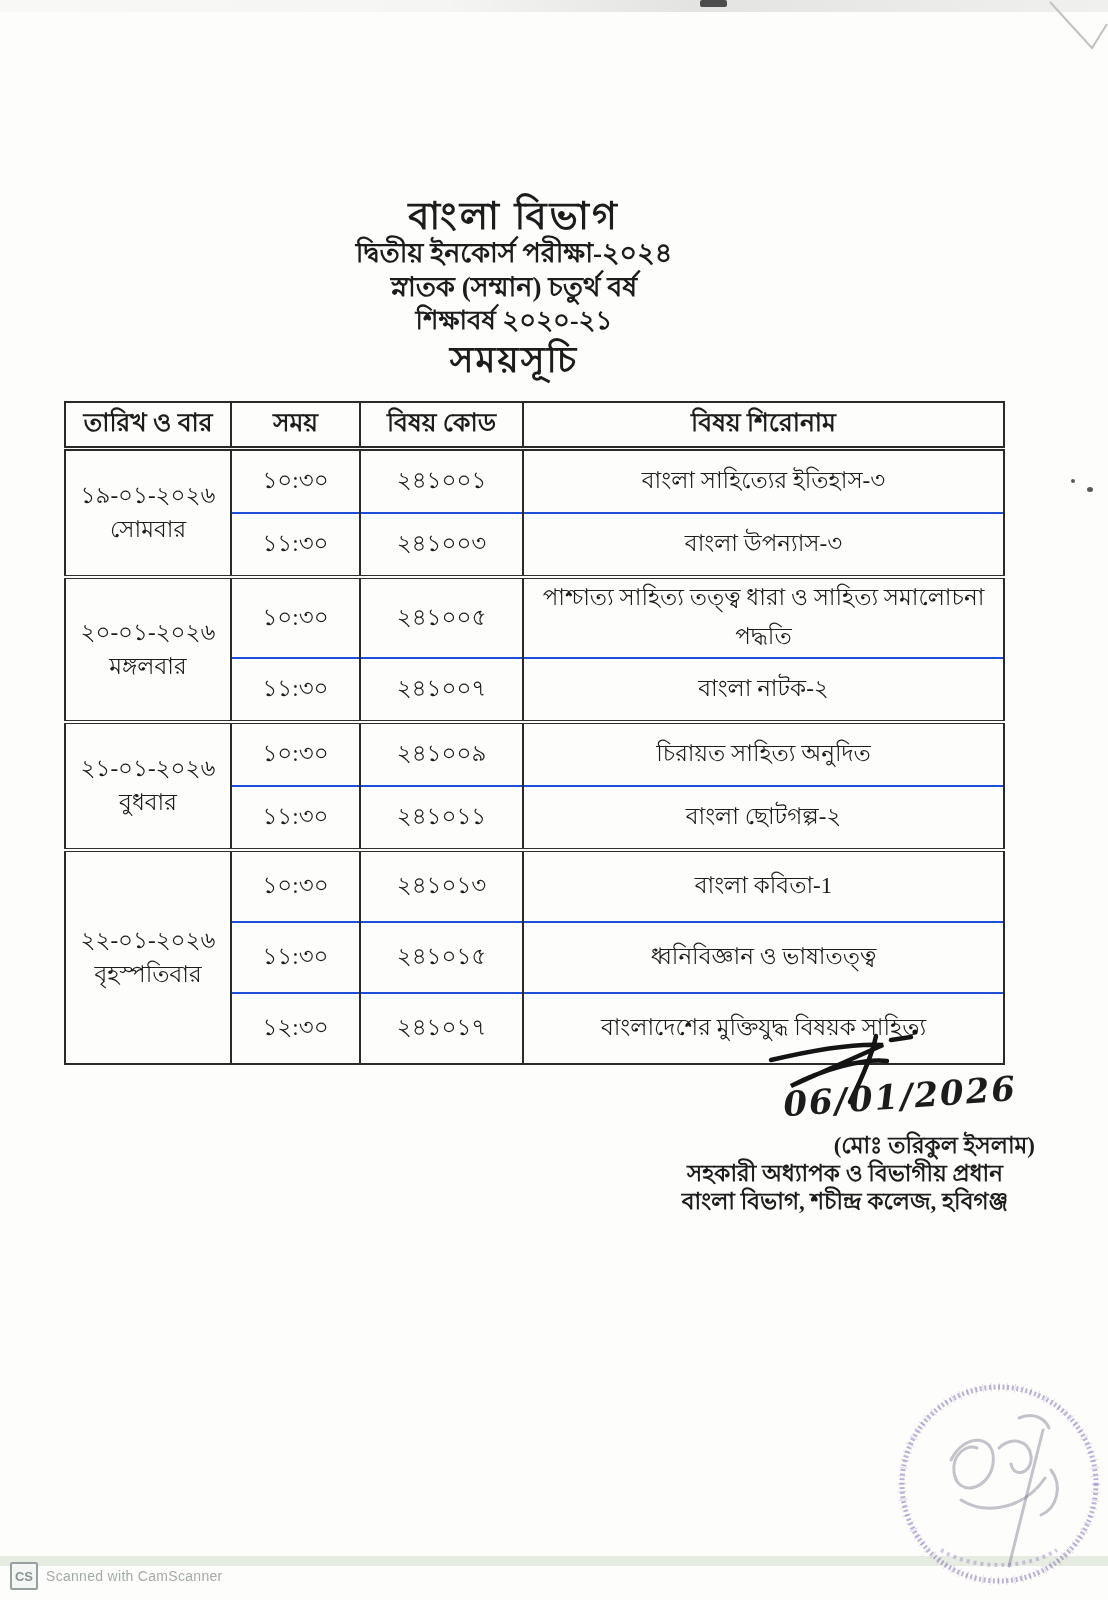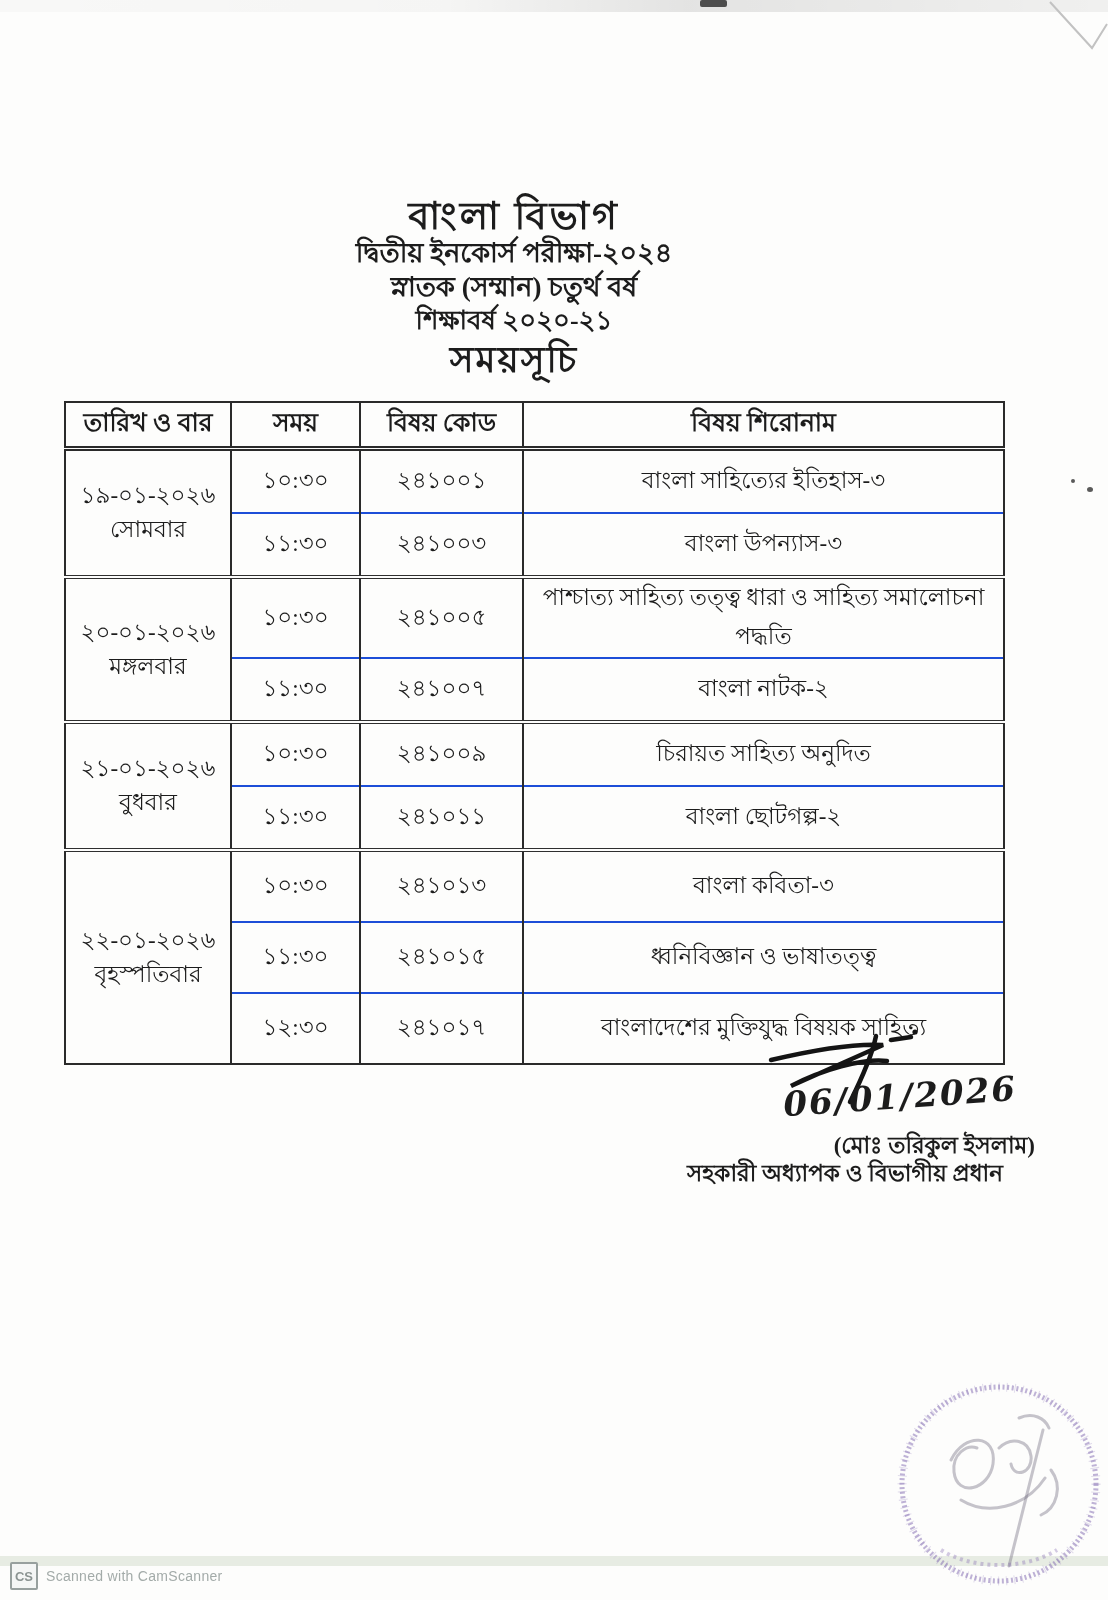--- a/index.html
+++ b/index.html
@@ -144,21 +144,21 @@
         <td>বাংলা ছোটগল্প-২</td>
       </tr>
 
       <tr class="rowB group-start">
         <td class="datecell" rowspan="3">
           <div>২২-০১-২০২৬</div>
           <div>বৃহস্পতিবার</div>
         </td>
         <td>১০:৩০</td>
         <td>২৪১০১৩</td>
-        <td>বাংলা কবিতা-৩</td>
+        <td>বাংলা কবিতা-1</td>
       </tr>
       <tr class="rowB group-cont">
         <td>১১:৩০</td>
         <td>২৪১০১৫</td>
         <td>ধ্বনিবিজ্ঞান ও ভাষাতত্ত্ব</td>
       </tr>
       <tr class="rowB group-cont">
         <td>১২:৩০</td>
         <td>২৪১০১৭</td>
         <td>বাংলাদেশের মুক্তিযুদ্ধ বিষয়ক সাহিত্য</td>
@@ -171,20 +171,21 @@
       <g fill="none" stroke="#141414" stroke-width="4.5" stroke-linecap="round">
         <path d="M8,32 C42,24 88,15 120,17 L28,58 C58,42 100,30 124,33"></path>
         <path d="M113,8 C109,28 99,50 87,74"></path>
         <path d="M128,12 L148,9"></path>
       </g>
       <circle cx="152" cy="4" r="2.6" fill="#141414"></circle>
     </svg>
     <div class="sign-date">06/01/2026</div>
     <div class="sign-name">(মোঃ তরিকুল ইসলাম)</div>
     <div class="sign-title">সহকারী অধ্যাপক ও বিভাগীয় প্রধান</div>
+    <div class="sign-affil">বাংলা বিভাগ, শচীন্দ্র কলেজ, হবিগঞ্জ</div>
   </div>
 
   <svg class="stamp" viewBox="0 0 212 212">
     <circle cx="106" cy="106" r="97" fill="none" stroke="rgba(128,104,176,0.50)" stroke-width="5" stroke-dasharray="2 2.6"></circle>
     <circle cx="106" cy="106" r="97" fill="none" stroke="rgba(128,104,176,0.22)" stroke-width="9" stroke-dasharray="1 7"></circle>
     <g fill="none" stroke="rgba(105,100,120,0.38)" stroke-width="3" stroke-linecap="round">
       <path d="M58,82 C72,54 104,56 100,86 C96,112 64,120 61,94 C59,76 74,66 84,70"></path>
       <path d="M106,70 C118,58 136,62 138,78 C140,95 121,101 118,86"></path>
       <path d="M68,122 C94,138 132,130 152,100"></path>
       <path d="M150,52 L116,188"></path>

